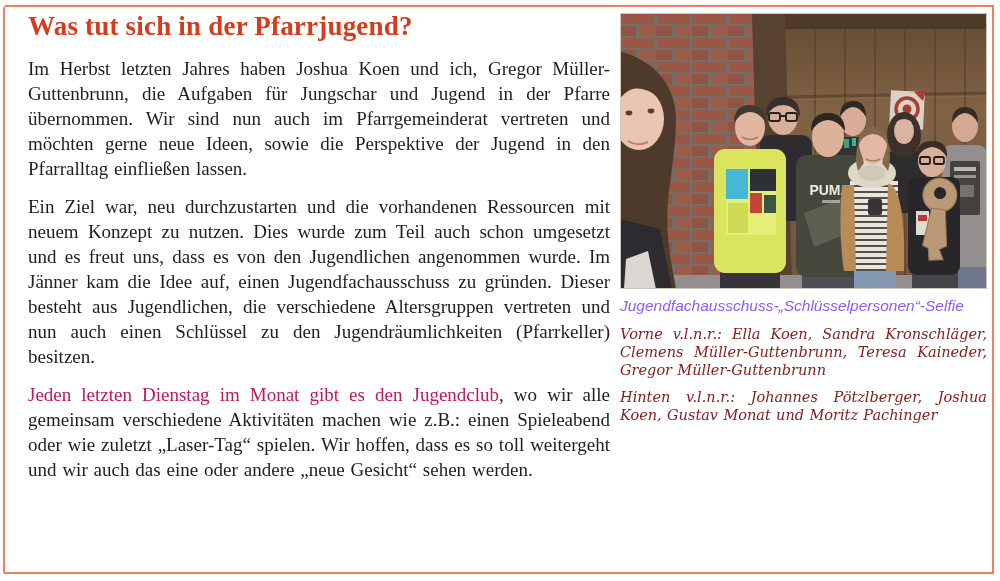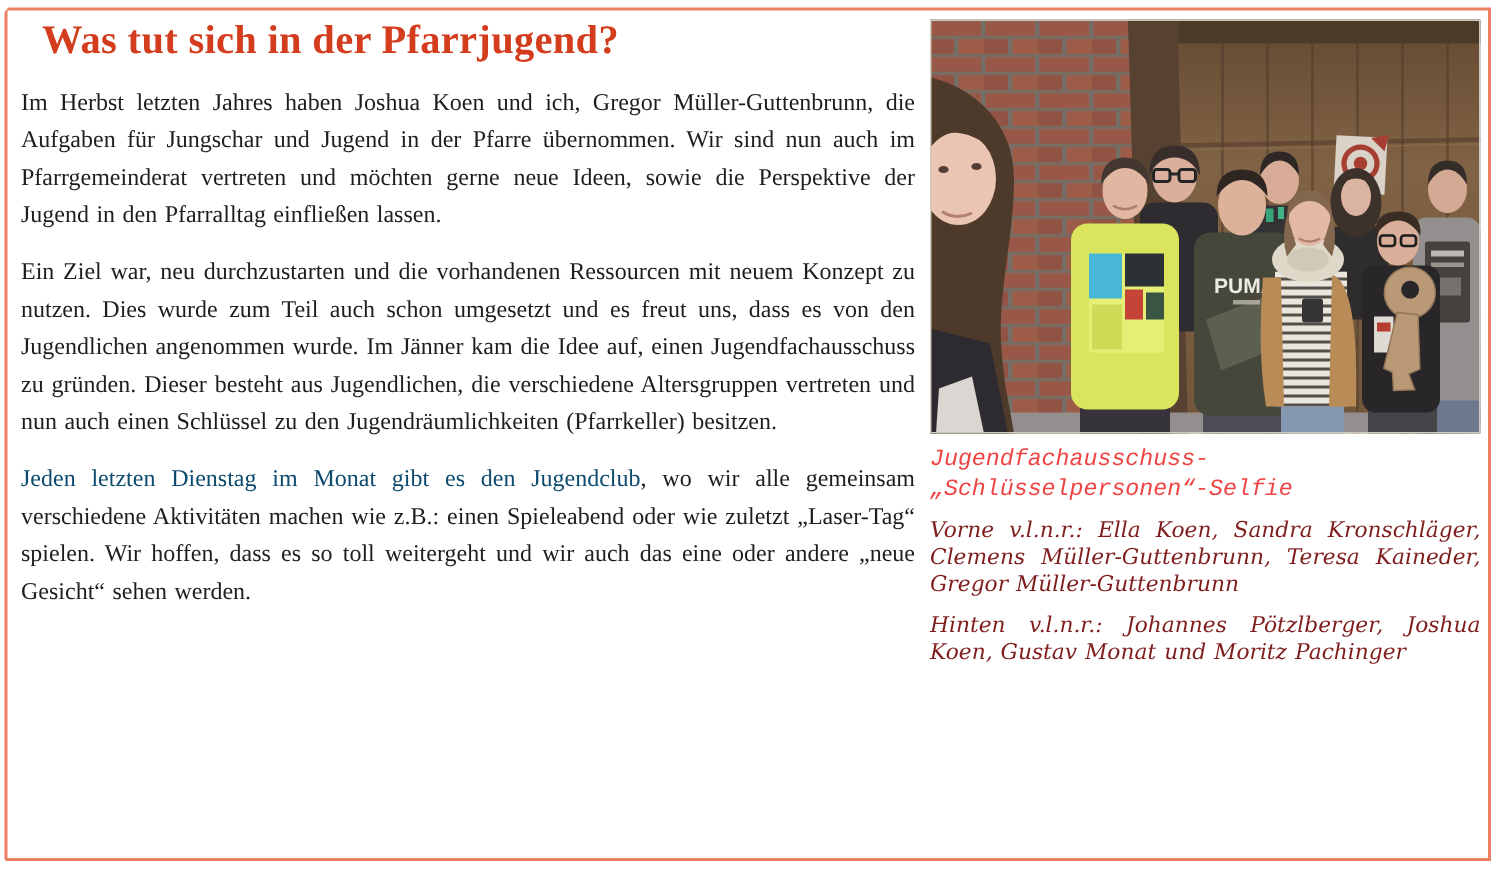--- a/index.html
+++ b/index.html
@@ -3,28 +3,28 @@
 <meta charset="utf-8">
 <style>
   html,body{margin:0;padding:0;background:#ffffff;}
   .page{position:relative;width:1000px;height:581px;background:#ffffff;overflow:hidden;
         font-family:"Liberation Serif", serif;color:#1e1e1e;border-radius:18px;}
   .frame{position:absolute;left:3px;top:5px;width:987px;height:565px;
          border:2px solid #ed7f62;pointer-events:none;}
   .col-left{position:absolute;left:12px;top:10px;width:598px;}
   .headline{margin:0 0 13px 16px;font-size:27px;line-height:33px;font-weight:bold;
             color:#d43c1e;letter-spacing:0.2px;}
-  .body-p{margin:0 0 13px 2px;font-size:16px;line-height:25px;text-align:justify;
+  .body-p{margin:0 0 13px 16px;font-size:19px;line-height:25px;text-align:justify;
           word-spacing:0.06em;}
-  .red-lead{color:#0c4a6e;}
+  .red-lead{color:#be185d;}
   .col-right{position:absolute;left:620px;top:13px;width:367px;}
   .photo-wrap{width:367px;height:276px;}
   .photo-wrap svg{display:block;}
-  .caption-title{margin:7px 0 0 0;font-family:Liberation Mono, monospace;font-style:italic;
-                 font-size:15.5px;line-height:20px;color:#ef4444;}
+  .caption-title{margin:7px 0 0 0;font-family:Liberation Sans, sans-serif;font-style:italic;
+                 font-size:15.5px;line-height:20px;color:#8b5cf6;}
   .caption-p{margin:9px 0 0 0;font-family:"DejaVu Serif", serif;font-style:italic;
              font-size:14.5px;line-height:18px;text-align:justify;color:#7f1d1d;
              word-spacing:0.05em;}
   .closing{position:absolute;left:12px;top:519px;width:973px;margin:0;
            font-size:20.5px;line-height:26px;text-align:justify;word-spacing:0.06em;}
 </style>
 </head>
 <body>
 
 <div class="page">

